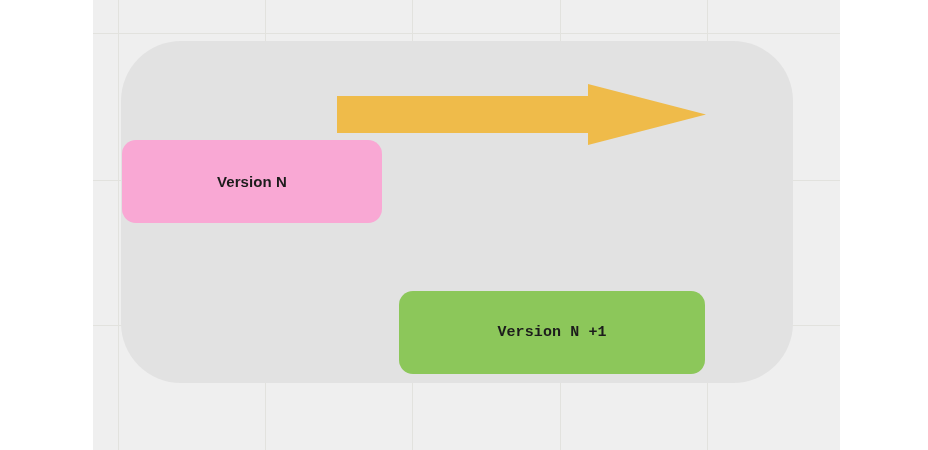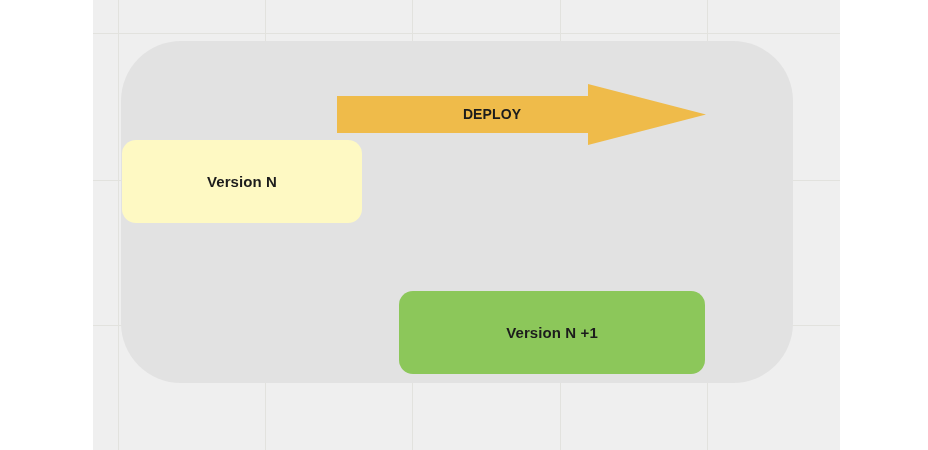--- a/index.html
+++ b/index.html
@@ -58,43 +58,43 @@
     text-align: center;
     line-height: 1.32;
     letter-spacing: 0.1px;
     white-space: pre-line;
   }
   
   #box-version-n {
     position: absolute;
     left: 122px;
     top: 140px;
-    width: 240px;
+    width: 260px;
     height: 83px;
-    background: #fef9c3;
+    background: #f9a8d4;
     border-radius: 14px;
     display: flex;
     align-items: center;
     justify-content: center;
   }
   #box-version-n .node-label { font-size: 15px; }
   
   #box-version-n1 {
     position: absolute;
     left: 399px;
     top: 291px;
     width: 306px;
     height: 83px;
     background: #8cc75a;
     border-radius: 14px;
     display: flex;
     align-items: center;
     justify-content: center;
   }
-  #box-version-n1 .node-label { font-size: 15px; }
+  #box-version-n1 .node-label { font-size: 15px; font-family: Liberation Mono, monospace; }
   
   #arrow-deploy {
     position: absolute;
     left: 337px;
     top: 84px;
     width: 369px;
     height: 61px;
   }
   #arrow-deploy svg { display: block; width: 369px; height: 61px; }
   #arrow-deploy .arrow-text {
@@ -147,21 +147,20 @@
     <div class="gridline-h" style="top:325px;"></div>
 
   </div>
 
   <div id="container-shape"></div>
 
   <div id="arrow-deploy">
     <svg viewBox="0 0 369 61" xmlns="http://www.w3.org/2000/svg">
       <polygon points="0,12 251,12 251,0 369,30.5 251,61 251,49 0,49" fill="#efbb4a"></polygon>
     </svg>
-    <div class="arrow-text node-label">DEPLOY</div>
   </div>
 
   <div id="box-version-n">
     <span class="node-label">Version N</span>
   </div>
 
 
   <div id="box-version-n1">
     <span class="node-label">Version N +1</span>
   </div>

